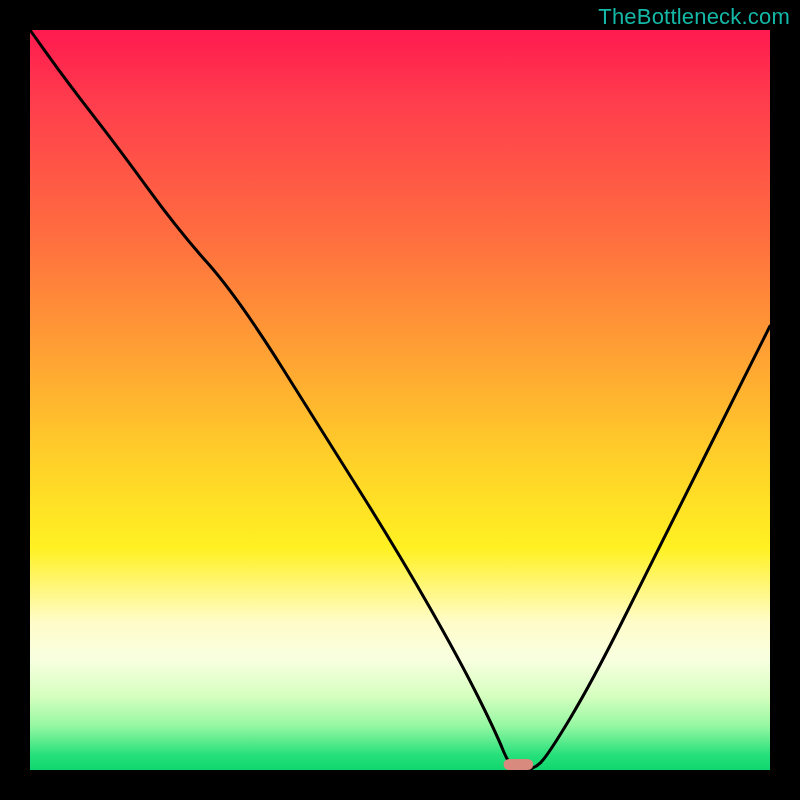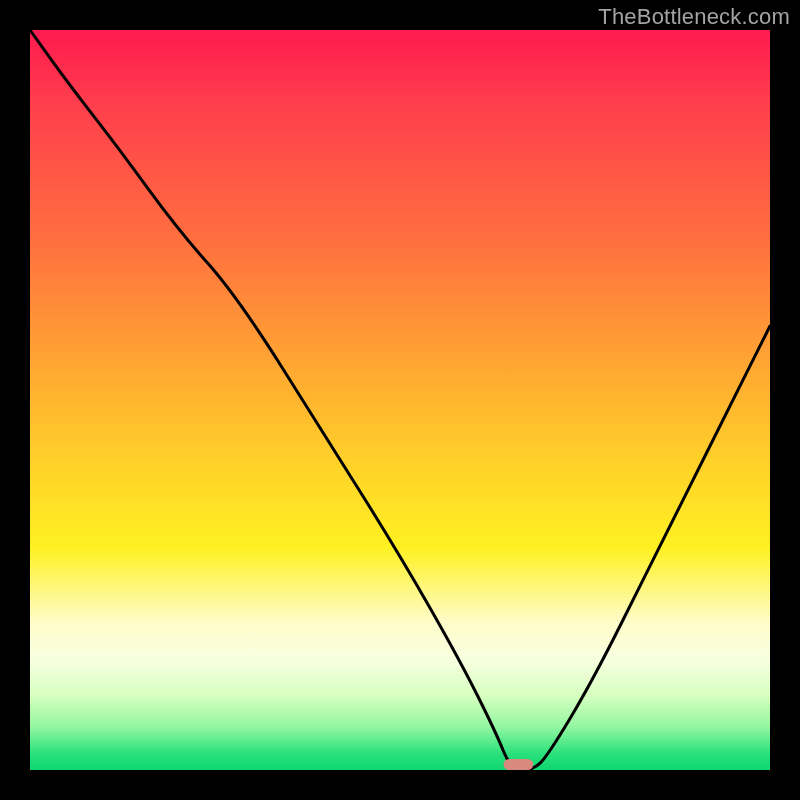--- a/index.html
+++ b/index.html
@@ -56,21 +56,21 @@
     stroke-linejoin: round;
   }
   .marker {
     fill: #d88a7e;
     stroke: none;
   }
   .watermark {
     position: absolute;
     top: 4px;
     right: 10px;
-    color: #a3a3a3;
+    color: #14b8a6;
     font-size: 22px;
     font-weight: 500;
     letter-spacing: 0.2px;
     user-select: none;
   }
 </style>
 </head>
 <body>
 
 <div class="frame">

